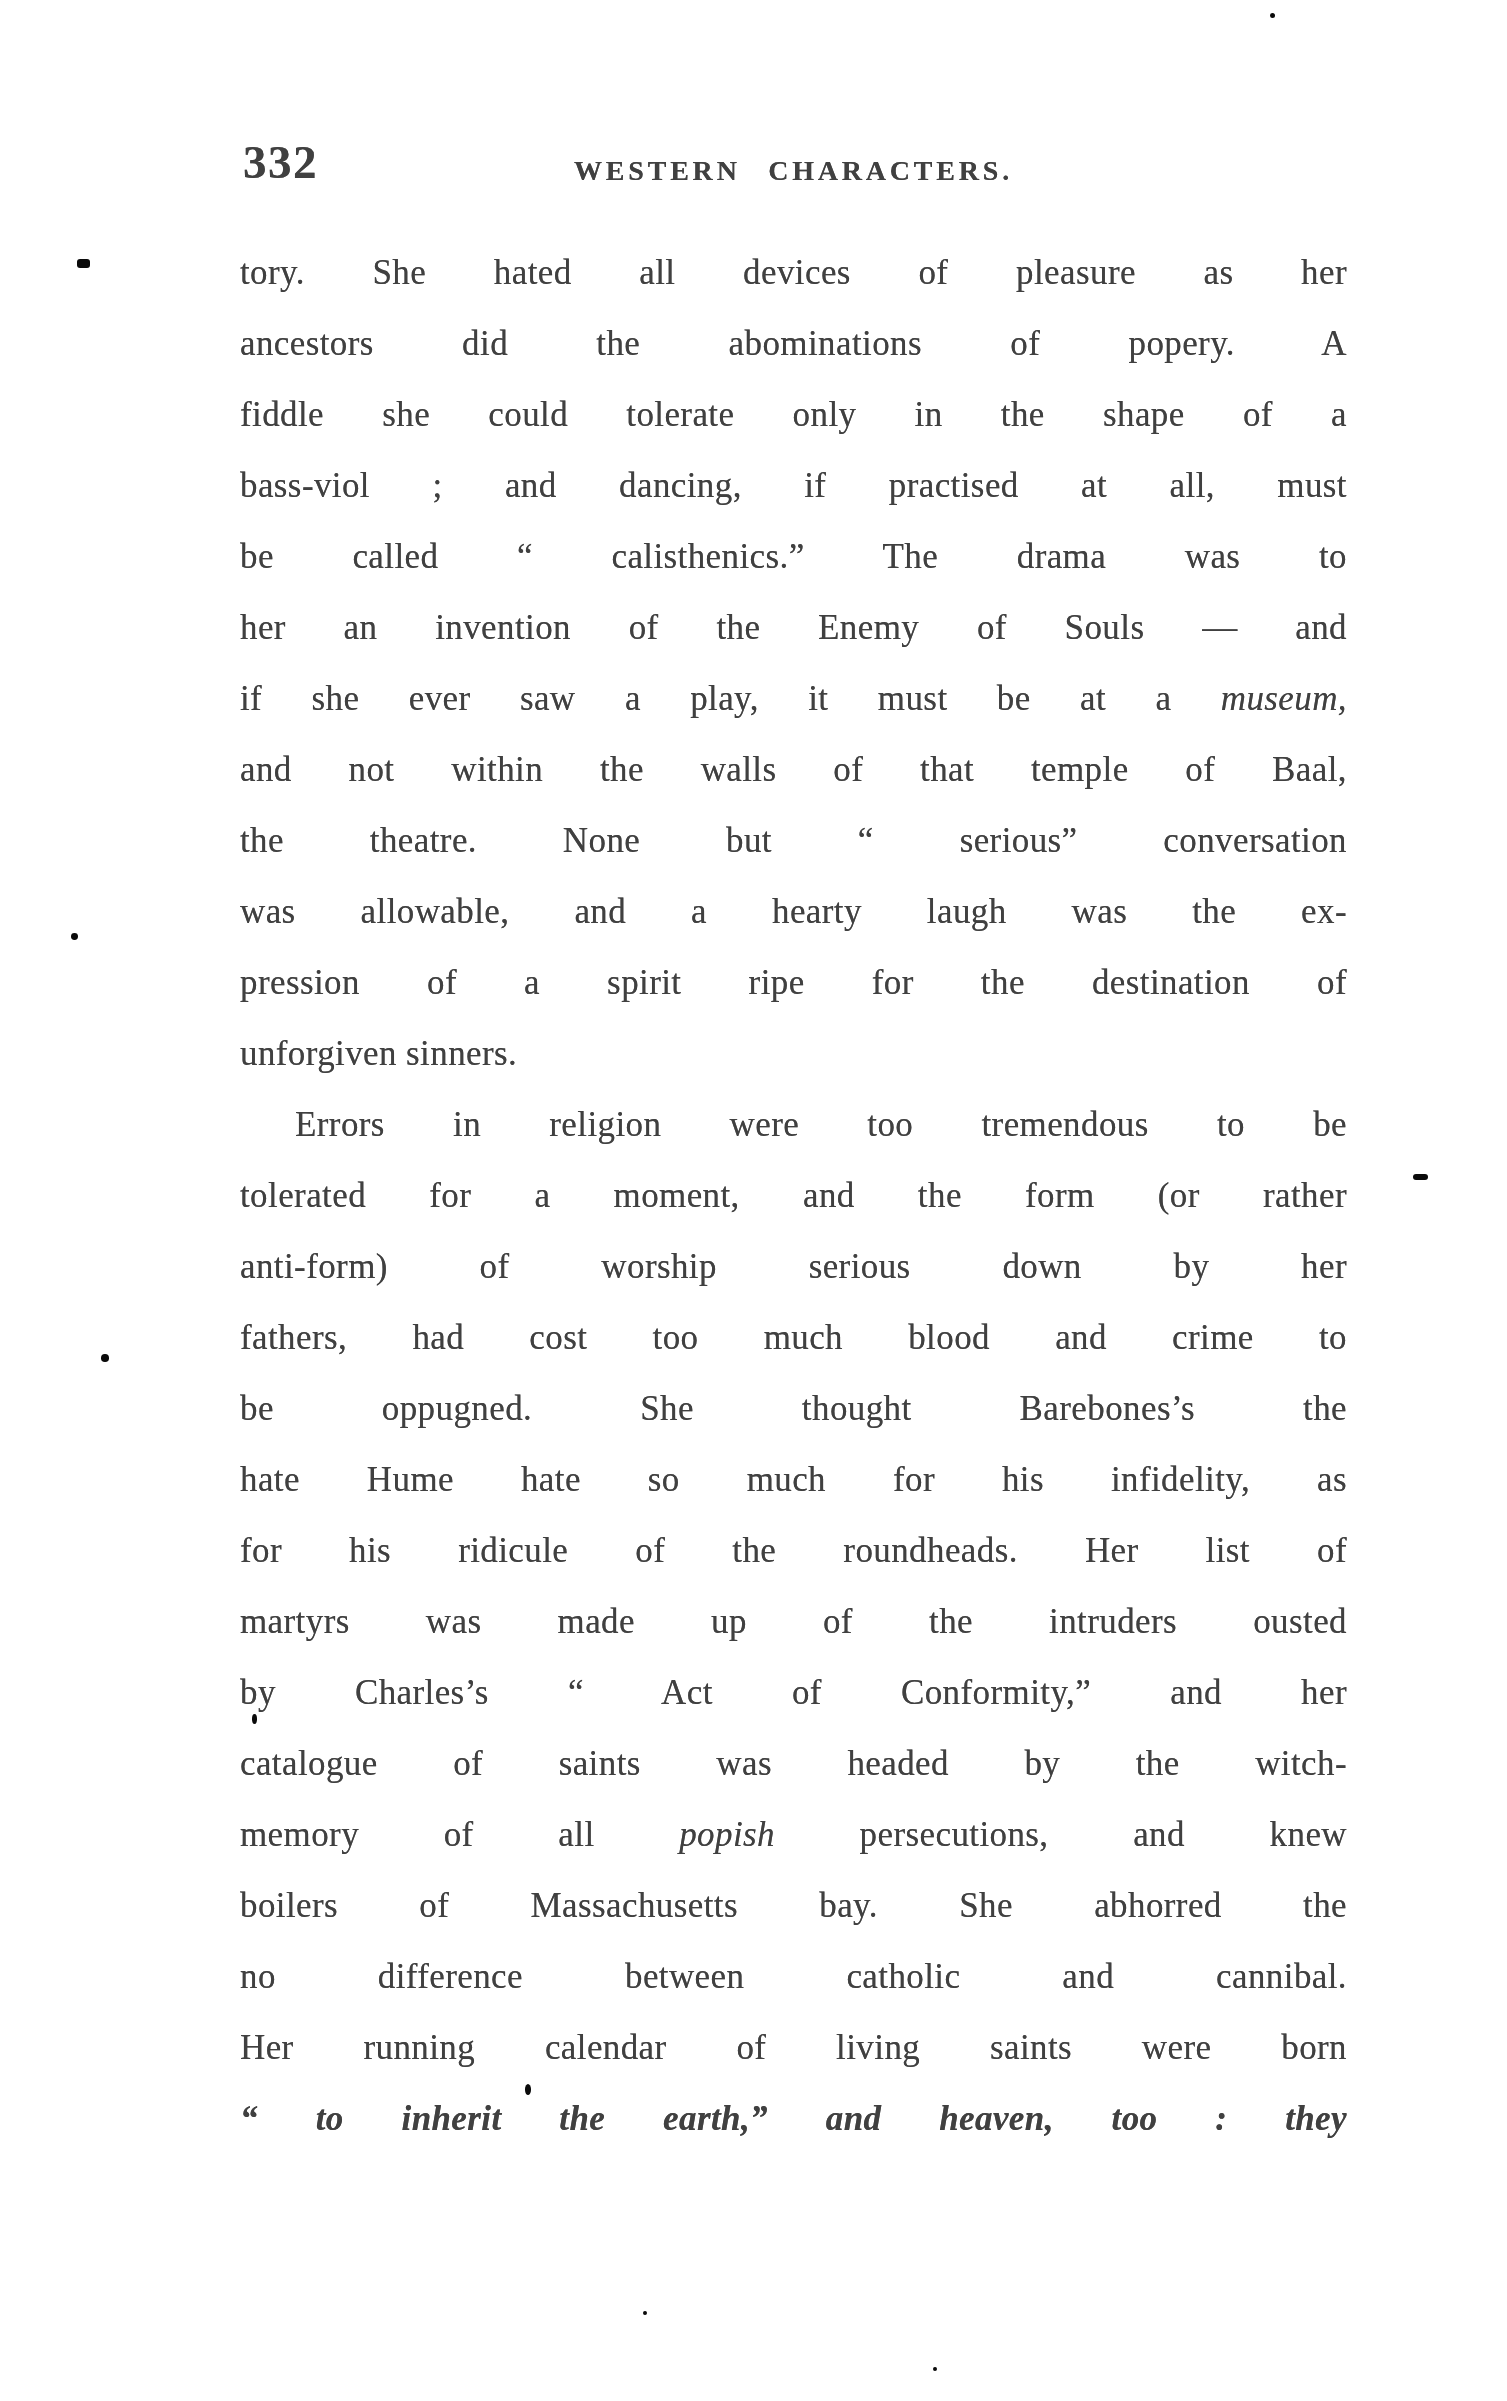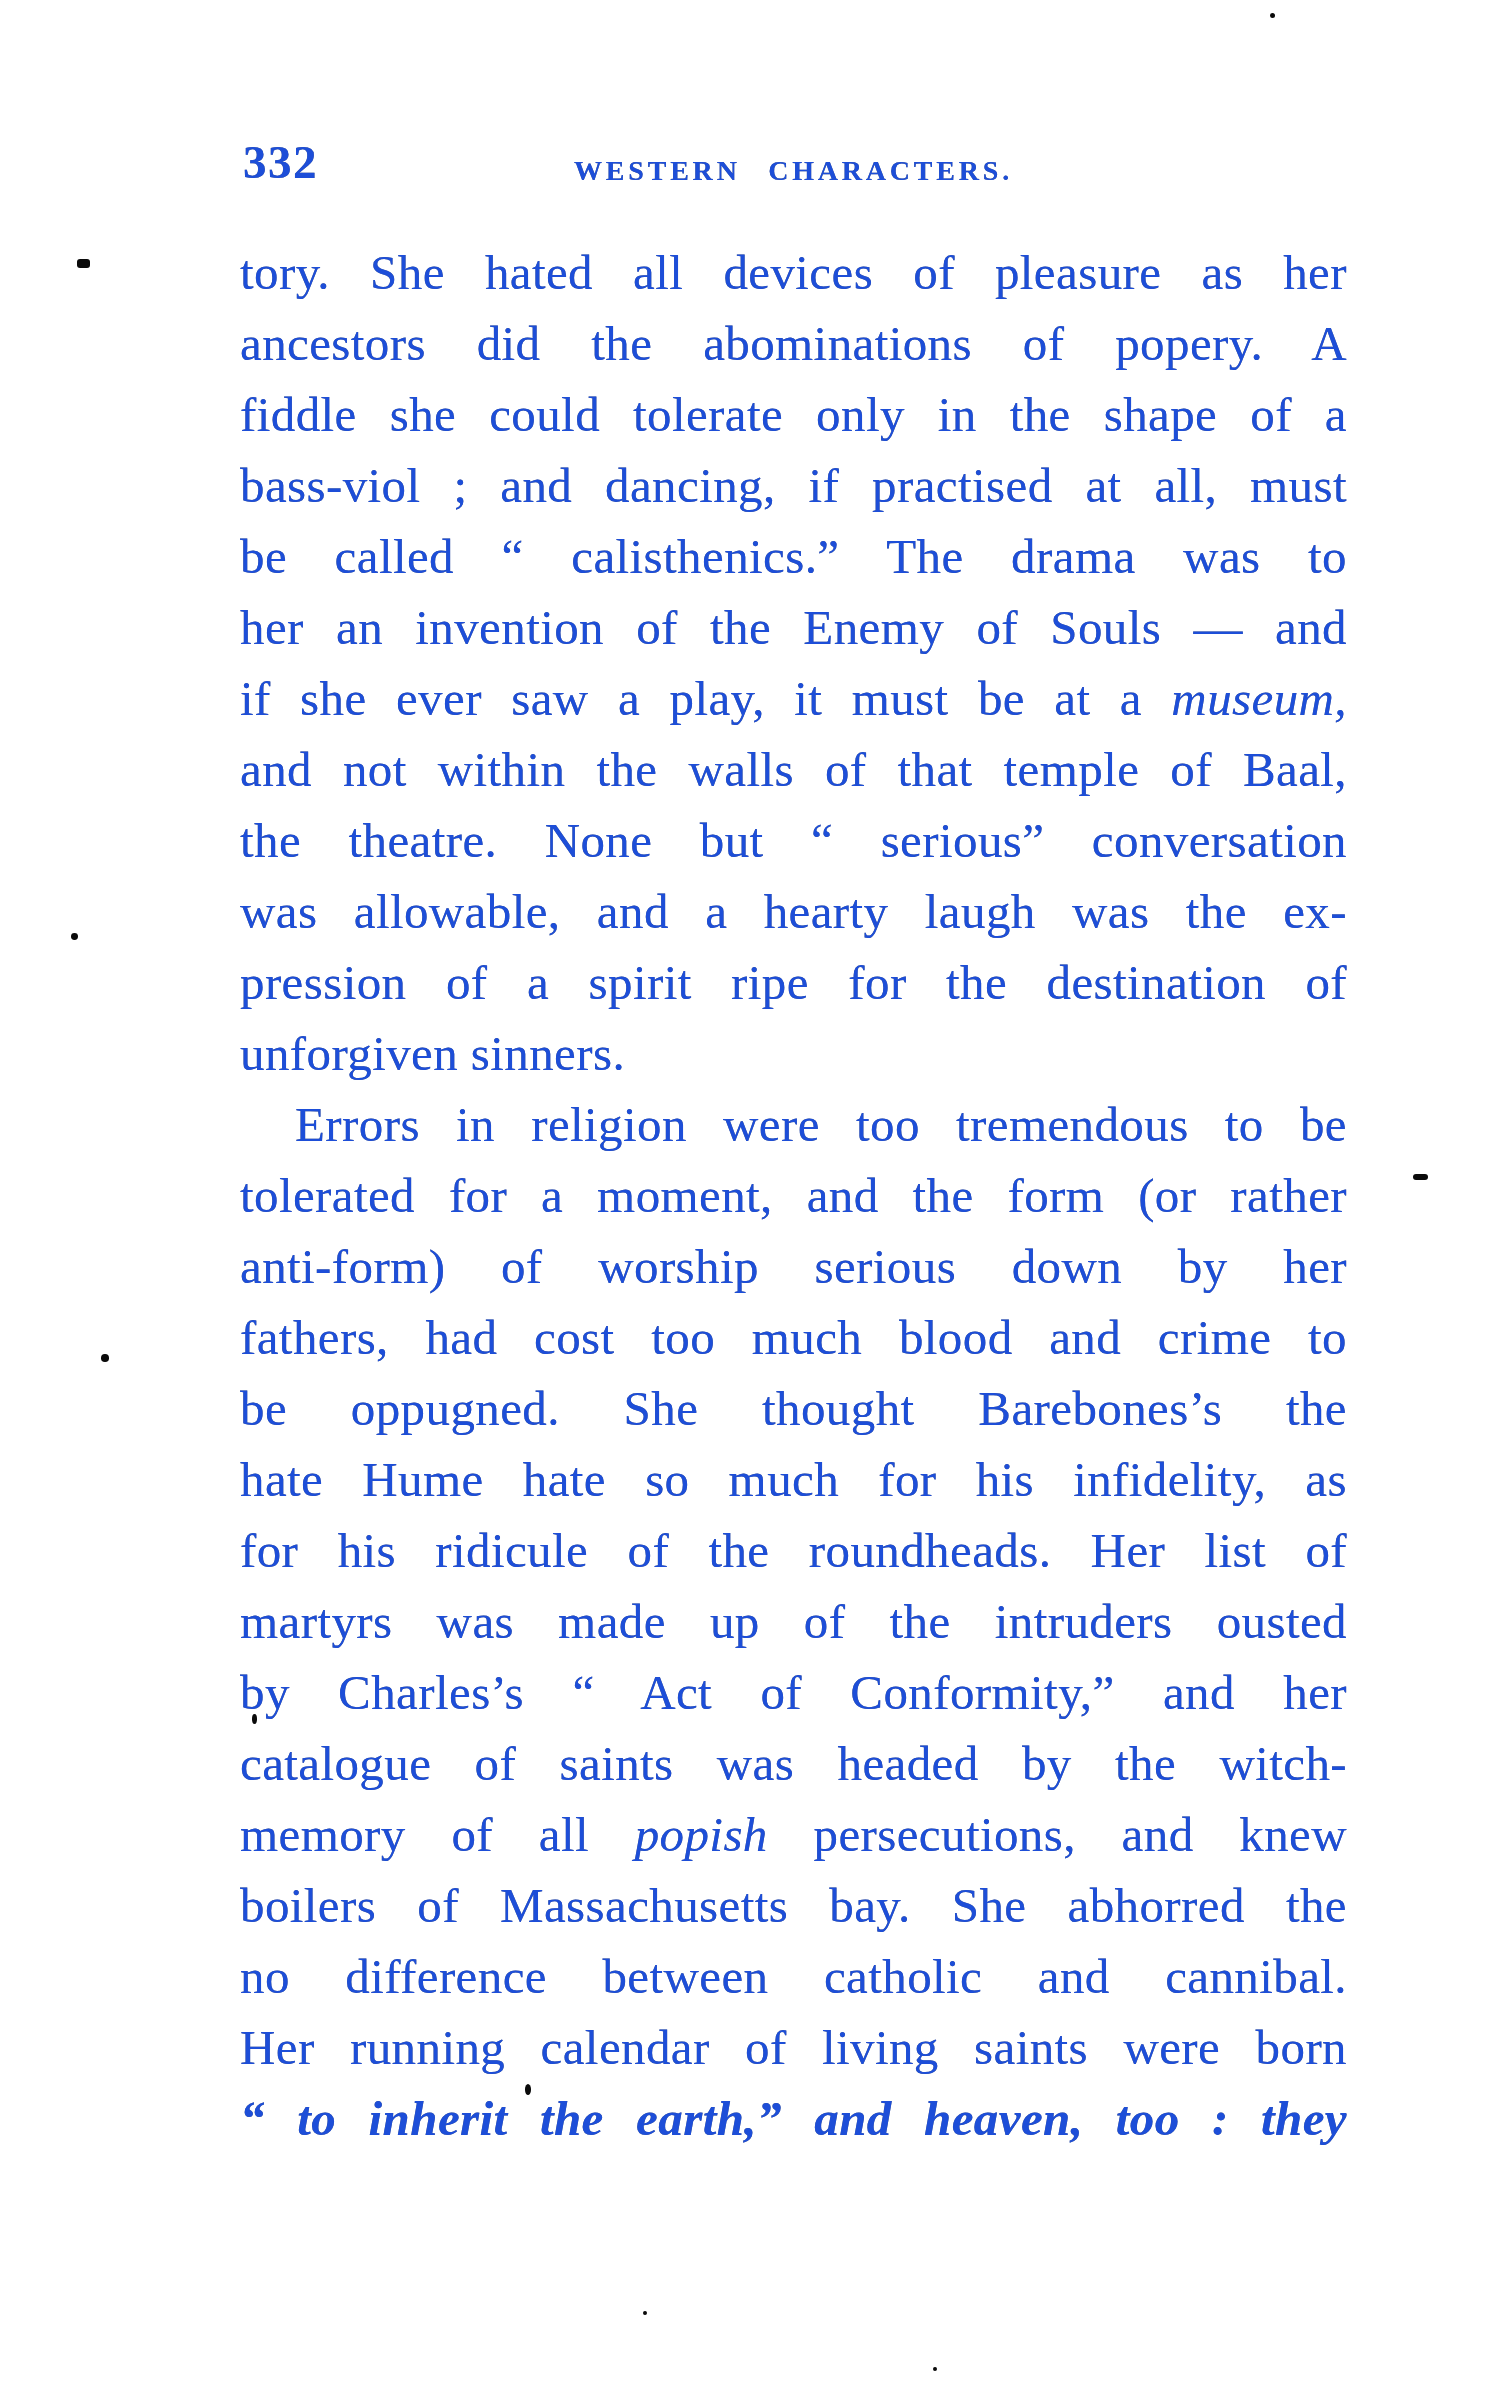--- a/index.html
+++ b/index.html
@@ -1,36 +1,36 @@
 <!DOCTYPE html>
 <html style="font-size:12px"><head>
 <meta charset="utf-8">
 <style>
   html,body{margin:0;padding:0;background:#ffffff;}
   body{width:1508px;height:2401px;position:relative;}
   .page{
     position:absolute;inset:0;
     background:#ffffff;
-    color:#1d4ed8;
+    color:#404040;
     font-family:"Liberation Serif", serif;
     text-shadow:0 0 0.5px rgba(0,0,0,0.55);
   }
   .header{position:absolute;top:134px;left:240px;width:1107px;height:56px;}
   .page-number{
     position:absolute;left:3px;bottom:1.5px;
     font-size:47px;font-weight:bold;letter-spacing:1.5px;
   }
   .running-title{
     position:absolute;left:50%;bottom:3px;transform:translateX(-50%);
     font-size:28px;font-weight:bold;
     letter-spacing:3.8px;word-spacing:16.7px;white-space:nowrap;
   }
   .text-block{
     position:absolute;left:240px;top:237px;width:1107px;
-    font-size:49px;line-height:71px;letter-spacing:0.4px;
+    font-size:35px;line-height:71px;letter-spacing:0.4px;
   }
   .line{
     text-align:justify;
     -moz-text-align-last:justify;
     text-align-last:justify;
   }
   .line.no-just{text-align-last:left;-moz-text-align-last:left;}
   .line.indent{text-indent:55px;}
   .line.bold{font-weight:bold;font-style:italic;}
   .line i{font-style:italic;}

